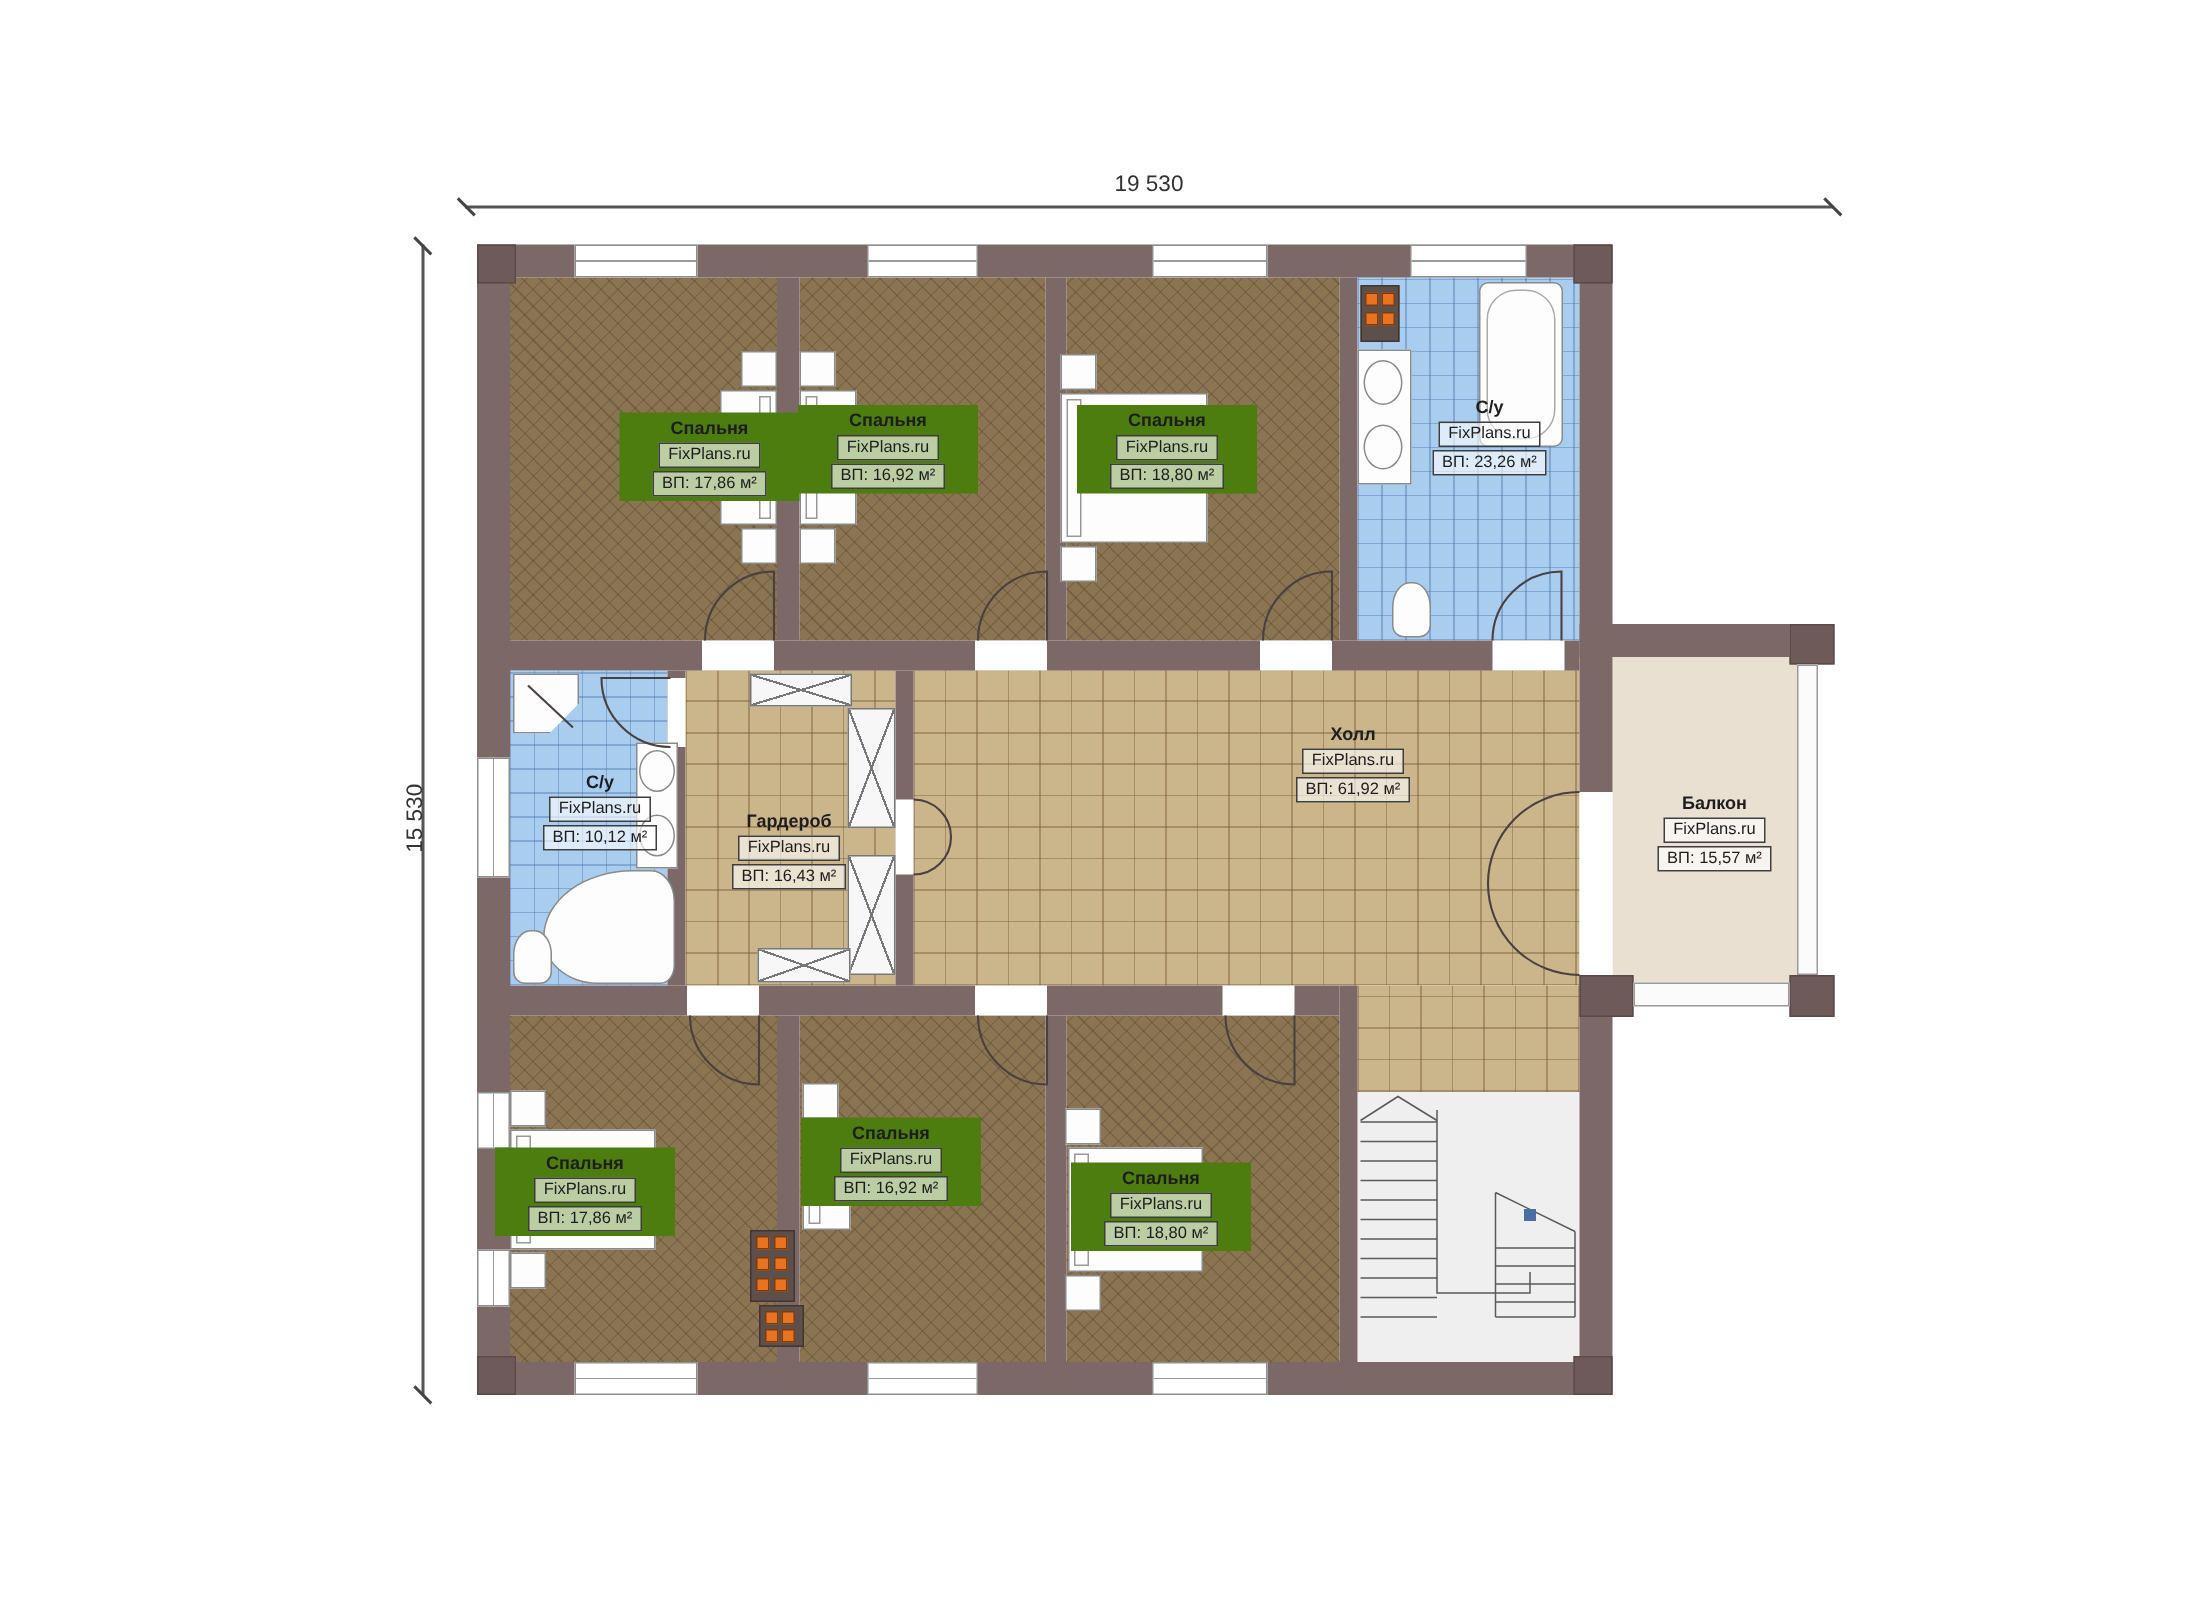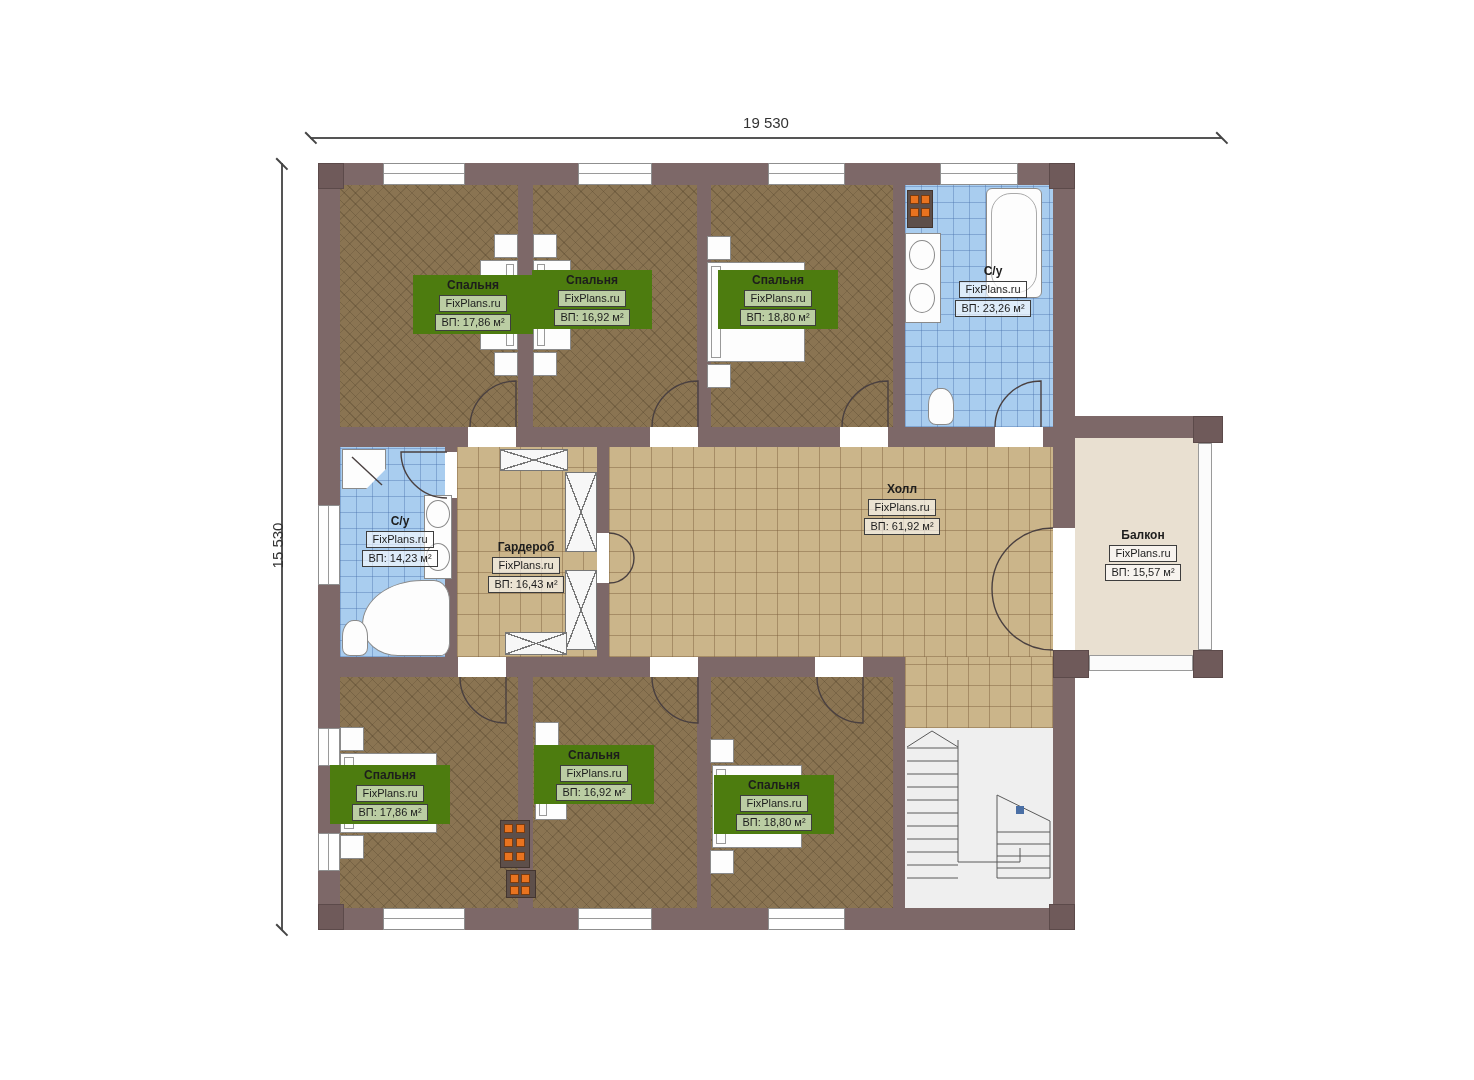--- a/index.html
+++ b/index.html
@@ -214,21 +214,21 @@
     <div class="box">ВП: 18,80 м²</div>
   </div>
   <div class="room-label" style="left:939px;top:264px;width:108px;">
     <div class="name">С/у</div>
     <div class="box">FixPlans.ru</div>
     <div class="box">ВП: 23,26 м²</div>
   </div>
   <div class="room-label" style="left:346px;top:514px;width:108px;">
     <div class="name">С/у</div>
     <div class="box">FixPlans.ru</div>
-    <div class="box">ВП: 14,23 м²</div>
+    <div class="box">ВП: 10,12 м²</div>
   </div>
   <div class="room-label" style="left:472px;top:540px;width:108px;">
     <div class="name">Гардероб</div>
     <div class="box">FixPlans.ru</div>
     <div class="box">ВП: 16,43 м²</div>
   </div>
   <div class="room-label" style="left:848px;top:482px;width:108px;">
     <div class="name">Холл</div>
     <div class="box">FixPlans.ru</div>
     <div class="box">ВП: 61,92 м²</div>

